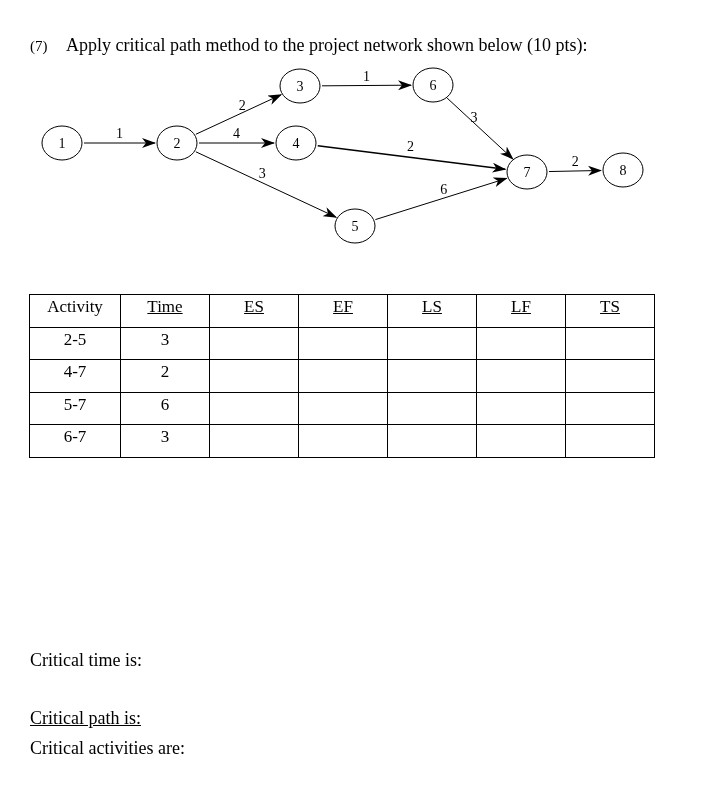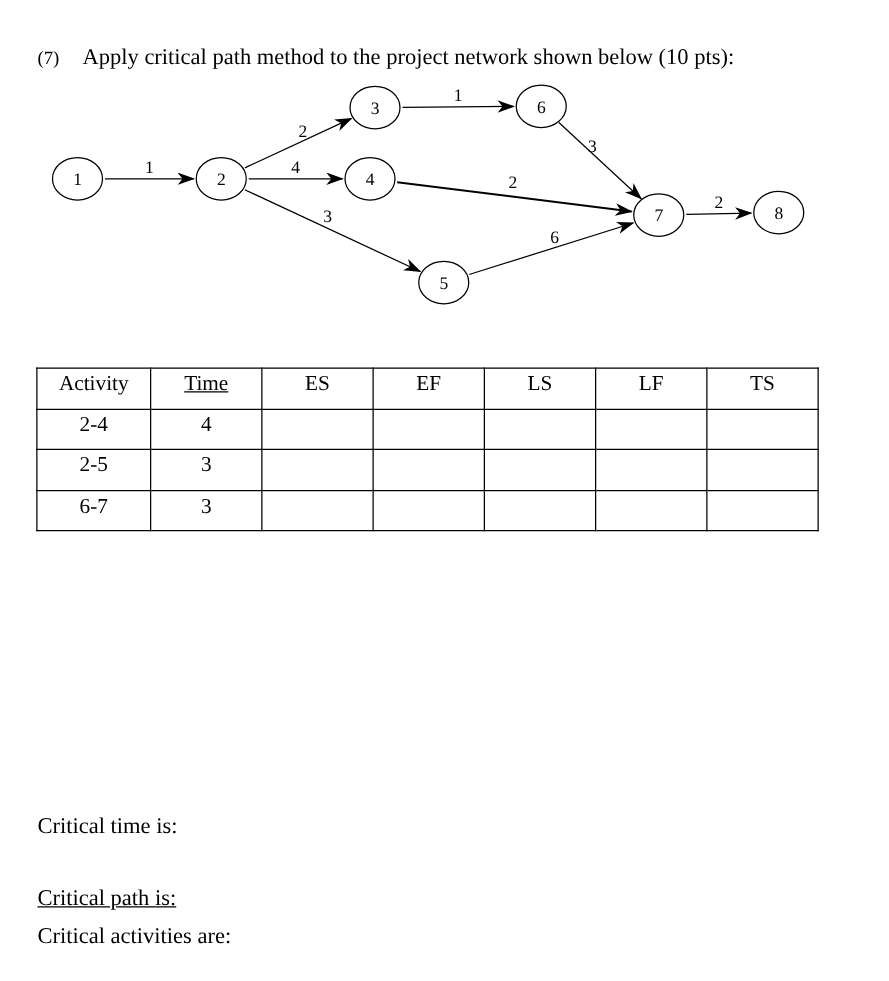--- a/index.html
+++ b/index.html
@@ -6,21 +6,21 @@
   body { width: 711px; height: 785px; position: relative; overflow: hidden;
          font-family: "Liberation Serif", "DejaVu Serif", serif; color: #000; }
   .question { position: absolute; left: 30px; top: 35px; font-size: 18px; white-space: nowrap; }
   .question .num { display: inline-block; width: 36px; font-size: 15px; }
   svg.network { position: absolute; left: 0; top: 0; }
   svg text { font-family: "Liberation Serif", "DejaVu Serif", serif; }
   table.cpm { position: absolute; left: 29px; top: 294px; border-collapse: collapse; border-radius: 22px; }
   table.cpm td, table.cpm th { border: 1.3px solid #000; text-align: center; font-weight: normal;
     font-size: 17px; height: 31.5px; padding: 0; vertical-align: top; line-height: 24px; }
   table.cpm th { height: 31.5px; line-height: 24px; }
-  .col0 { width: 90px; } .col1 { width: 88px; text-decoration: underline; } .colx { width: 88px; }
+  .col0 { width: 90px; } .col1 { width: 88px; text-decoration: underline; } .colx { width: 88px; text-decoration: underline; }
   .answer { position: absolute; left: 30px; font-size: 18px; white-space: nowrap; }
 </style>
 </head>
 <body>
 
 <div class="question">
   <span class="num">(7)</span><span>Apply critical path method to the project network shown below (10 pts):</span>
 </div>
 
 <svg class="network" width="711" height="260" viewBox="0 0 711 260">
@@ -92,31 +92,40 @@
       <th class="col1">Time</th>
       <th class="colx">ES</th>
       <th class="colx">EF</th>
       <th class="colx">LS</th>
       <th class="colx">LF</th>
       <th class="colx">TS</th>
     </tr>
   </thead>
   <tbody id="tbody">
       <tr>
-        <td>2-4</td>
-        <td>4</td>
+        <td>2-5</td>
+        <td>3</td>
         <td></td>
         <td></td>
         <td></td>
         <td></td>
         <td></td>
       </tr>
       <tr>
-        <td>2-5</td>
-        <td>3</td>
+        <td>4-7</td>
+        <td>2</td>
+        <td></td>
+        <td></td>
+        <td></td>
+        <td></td>
+        <td></td>
+      </tr>
+      <tr>
+        <td>5-7</td>
+        <td>6</td>
         <td></td>
         <td></td>
         <td></td>
         <td></td>
         <td></td>
       </tr>
       <tr>
         <td>6-7</td>
         <td>3</td>
         <td></td>

